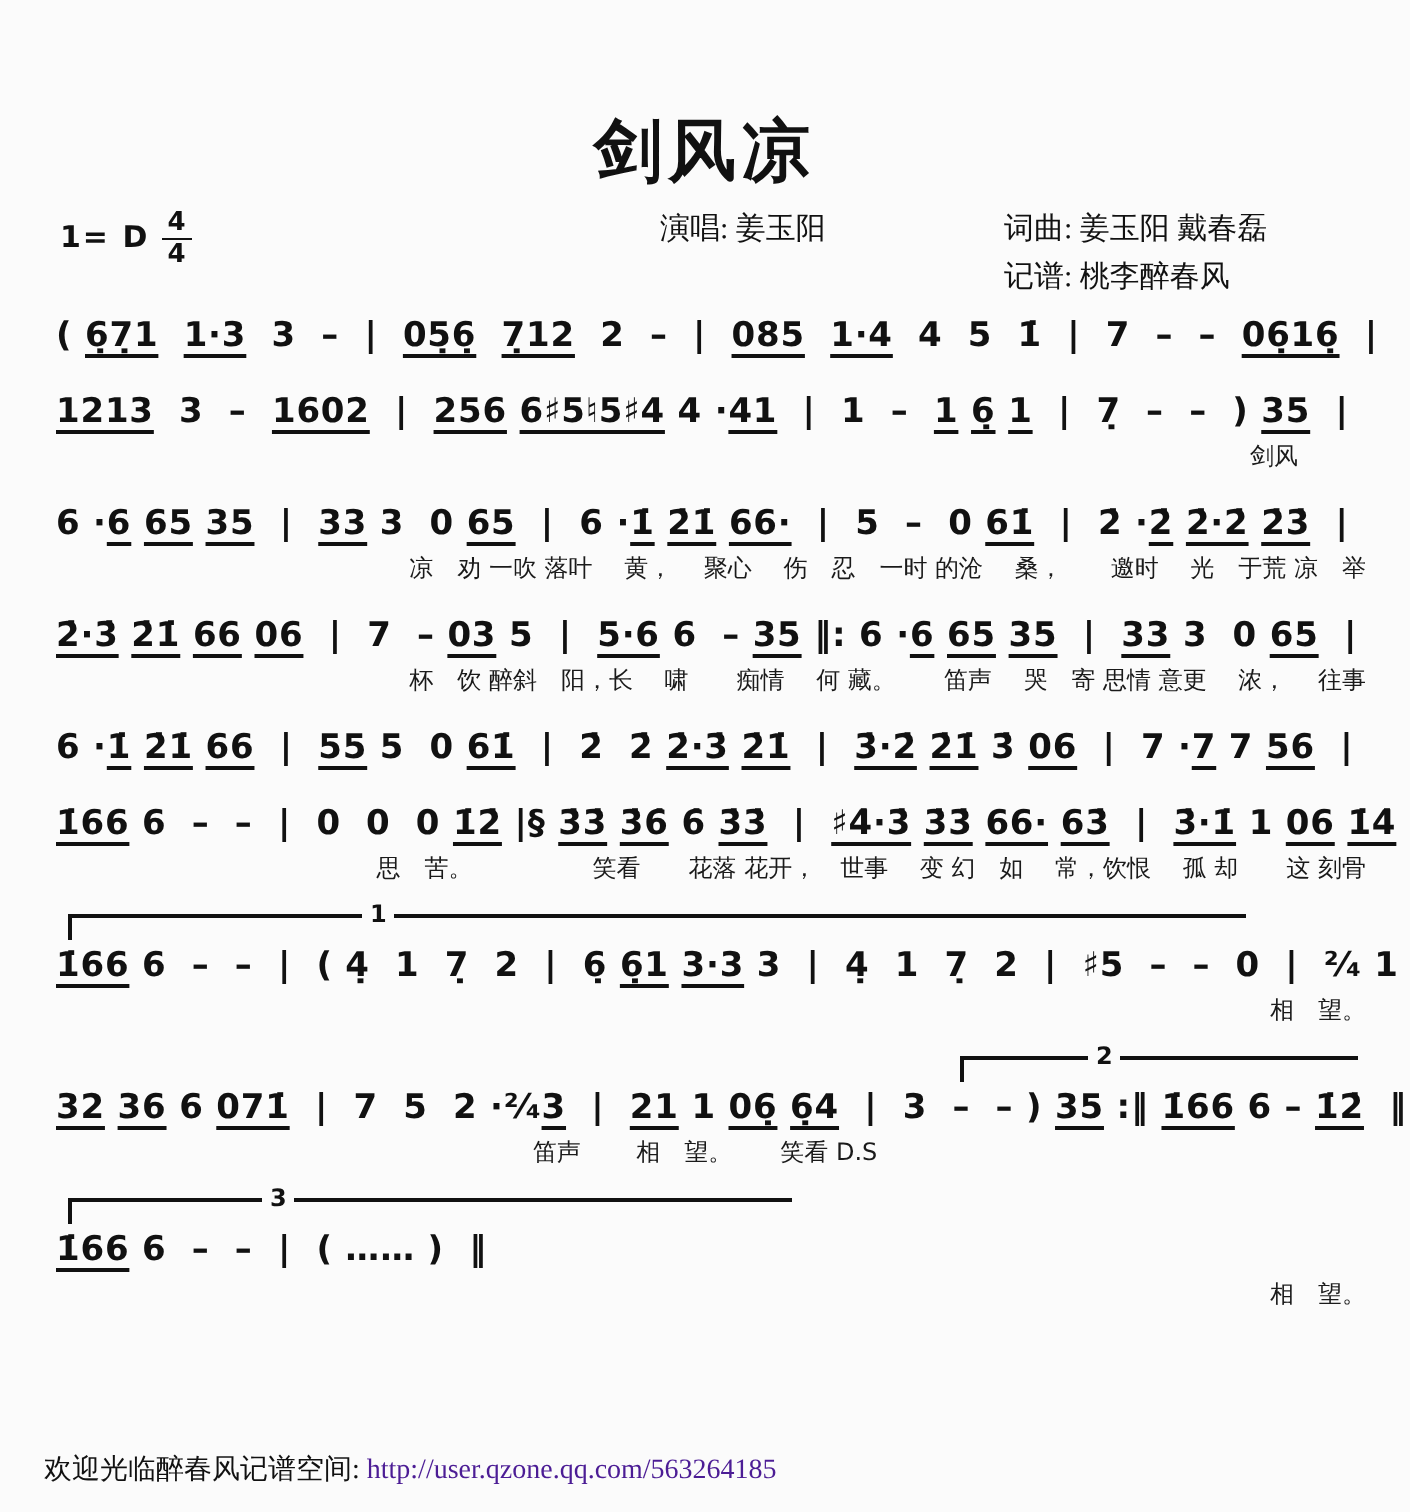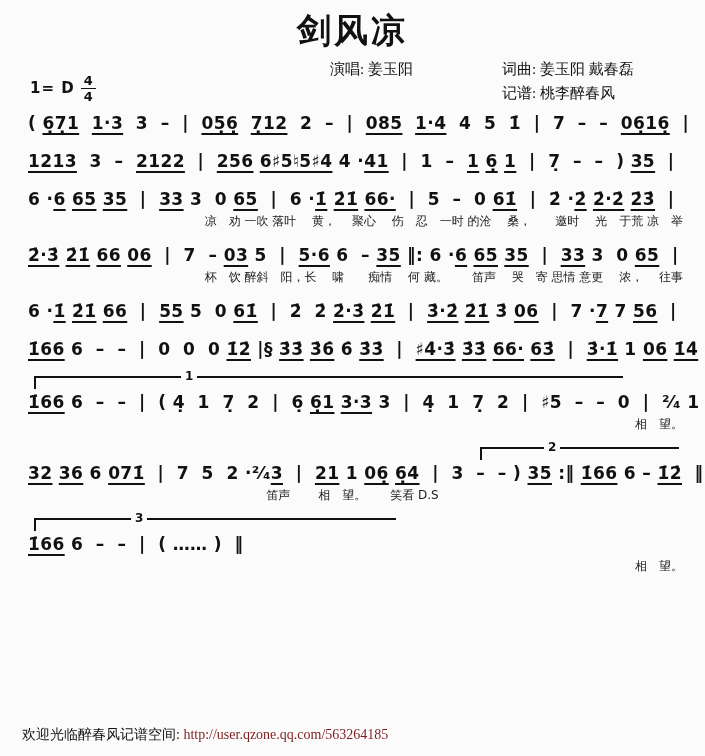--- a/index.html
+++ b/index.html
@@ -1,27 +1,27 @@
 <!DOCTYPE html>
 <html><head>
 <meta charset="utf-8">
 <style>
   html,body{margin:0;padding:0;}
   body{
     width:705px;height:756px;background:#fbfbfb;color:#111;
     font-family:"DejaVu Sans",sans-serif;overflow:hidden;position:relative;
   }
   
-  .score-header{position:relative;height:104px;}
+  .score-header{position:relative;height:104px;margin-top:45px;}
   .song-title{
     position:absolute;top:8px;left:0;right:0;text-align:center;
     font-size:34px;font-weight:bold;letter-spacing:3px;
     font-family:"DejaVu Sans",sans-serif;
   }
-  .key-sig{position:absolute;left:30px;top:74px;font-weight:bold;font-size:15px;}
+  .key-sig{position:absolute;left:30px;top:60px;font-weight:bold;font-size:15px;}
   .key-sig .key-label{letter-spacing:1px;}
   .meter{display:inline-block;vertical-align:middle;text-align:center;line-height:1;
          font-size:13px;font-weight:bold;margin-left:6px;}
   .meter .num{display:block;border-bottom:1.5px solid #111;padding:0 3px 1px;}
   .meter .den{display:block;padding-top:1px;}
   .credit{position:absolute;font-family:"Liberation Serif",serif;font-size:15px;white-space:pre;}
   .credit.singer{left:330px;top:60px;}
   .credit.composer{left:502px;top:60px;}
   .credit.notator{left:502px;top:84px;}
   
@@ -46,55 +46,57 @@
     font-size:12px;font-weight:bold;line-height:14px;
   }
   .volta-1{left:6px;right:60px;}   .volta-1 .volta-label{left:145px;}
   .volta-2{left:452px;right:4px;}  .volta-2 .volta-label{left:62px;}
   .volta-3{left:6px;width:360px;}  .volta-3 .volta-label{left:95px;}
   
   .page-footer{
     position:absolute;left:22px;bottom:12px;font-size:14px;
     font-family:"Liberation Serif",serif;white-space:pre;
   }
-  .page-footer a{color:#7f1d1d;text-decoration:none;}
+  .page-footer a{color:#4c1d95;text-decoration:none;}
 </style>
 </head>
 <body>
 
 <div class="score-header">
   <div class="song-title">剑风凉</div>
   <div class="key-sig">
     <span class="key-label">1= D</span><span class="meter"><span class="num">4</span><span class="den">4</span></span>
   </div>
   <div class="credit singer">演唱: 姜玉阳</div>
   <div class="credit notator">记谱: 桃李醉春风</div>
   <div class="credit composer">词曲: 姜玉阳 戴春磊</div>
 </div>
 
 <div class="score">
     <div class="system">
       <div class="music">( <u>6̣7̣1</u>  <u>1·3</u>  3  –  |  <u>05̣6̣</u>  <u>7̣12</u>  2  –  |  <u>085</u>  <u>1·4</u>  4  5  1̇  |  7  –  –  <u>06̣16̣</u>  |</div>
     </div>
     <div class="system">
-      <div class="music"><u>1213</u>  3  –  <u>2122</u>  |  <u>256</u> <u>6♯5♮5♯4</u> 4 ·<u>41</u>  |  1  –  <u>1</u> <u>6̣</u> <u>1</u>  |  7̣  –  –  ) <u>35</u>  |</div>
+      <div class="music"><u>1213</u>  3  –  <u>1602</u>  |  <u>256</u> <u>6♯5♮5♯4</u> 4 ·<u>41</u>  |  1  –  <u>1</u> <u>6̣</u> <u>1</u>  |  7̣  –  –  ) <u>35</u>  |</div>
+      <div class="lyrics align-right">剑风</div>
     </div>
     <div class="system">
       <div class="music">6 ·<u>6</u> <u>65</u> <u>35</u>  |  <u>33</u> 3  0 <u>65</u>  |  6 ·<u>1̇</u> <u>2̇1̇</u> <u>66·</u>  |  5  –  0 <u>61̇</u>  |  2̇ ·<u>2̇</u> <u>2̇·2̇</u> <u>2̇3̇</u>  |</div>
       <div class="lyrics">凉　劝 一吹 落叶　 黄，　 聚心　 伤　忍　一时 的沧　 桑，　　邀时　 光　于荒 凉　举</div>
     </div>
     <div class="system">
       <div class="music"><u>2̇·3̇</u> <u>2̇1̇</u> <u>66</u> <u>06</u>  |  7  – <u>03</u> 5  |  <u>5·6</u> 6  – <u>35</u> ‖: 6 ·<u>6</u> <u>65</u> <u>35</u>  |  <u>33</u> 3  0 <u>65</u>  |</div>
       <div class="lyrics">杯　饮 醉斜　阳，长　 啸　　痴情　 何 藏。　　笛声　 哭　寄 思情 意更　 浓，　 往事</div>
     </div>
     <div class="system">
       <div class="music">6 ·<u>1̇</u> <u>2̇1̇</u> <u>66</u>  |  <u>55</u> 5  0 <u>61̇</u>  |  2̇  2̇ <u>2̇·3̇</u> <u>2̇1̇</u>  |  <u>3̇·2̇</u> <u>2̇1̇</u> 3̇ <u>06</u>  |  7 ·<u>7</u> 7 <u>56</u>  |</div>
     </div>
     <div class="system">
       <div class="music"><u>1̇66</u> 6  –  –  |  0  0  0 <u>1̇2̇</u> |§ <u>3̇3̇</u> <u>3̇6̇</u> 6̇ <u>3̇3̇</u>  |  <u>♯4̇·3̇</u> <u>3̇3̇</u> <u>66·</u> <u>63̇</u>  |  <u>3̇·1̇</u> 1 <u>06</u> <u>1̇4̇</u>  |</div>
+      <div class="lyrics">思　苦。　　　　　笑看　　花落 花开，　世事　 变 幻　如　 常，饮恨　 孤 却　　这 刻骨</div>
     </div>
     <div class="system has-volta">
       <div class="volta volta-1">
         <span class="volta-label">1</span>
       </div>
       <div class="music"><u>1̇66</u> 6  –  –  |  ( 4̣  1  7̣  2  |  6̣ <u>6̣1</u> <u>3·3</u> 3  |  4̣  1  7̣  2  |  ♯5  –  –  0  |  ²⁄₄ 1  2  |</div>
       <div class="lyrics">相　望。</div>
     </div>
     <div class="system has-volta">
       <div class="volta volta-2">

